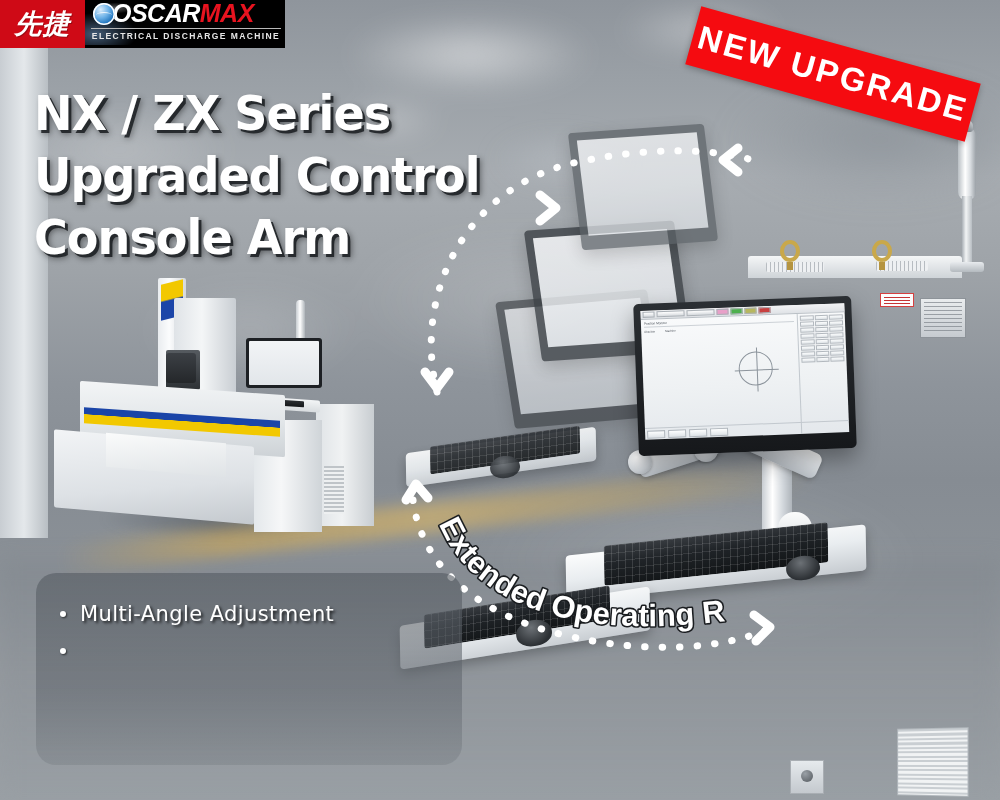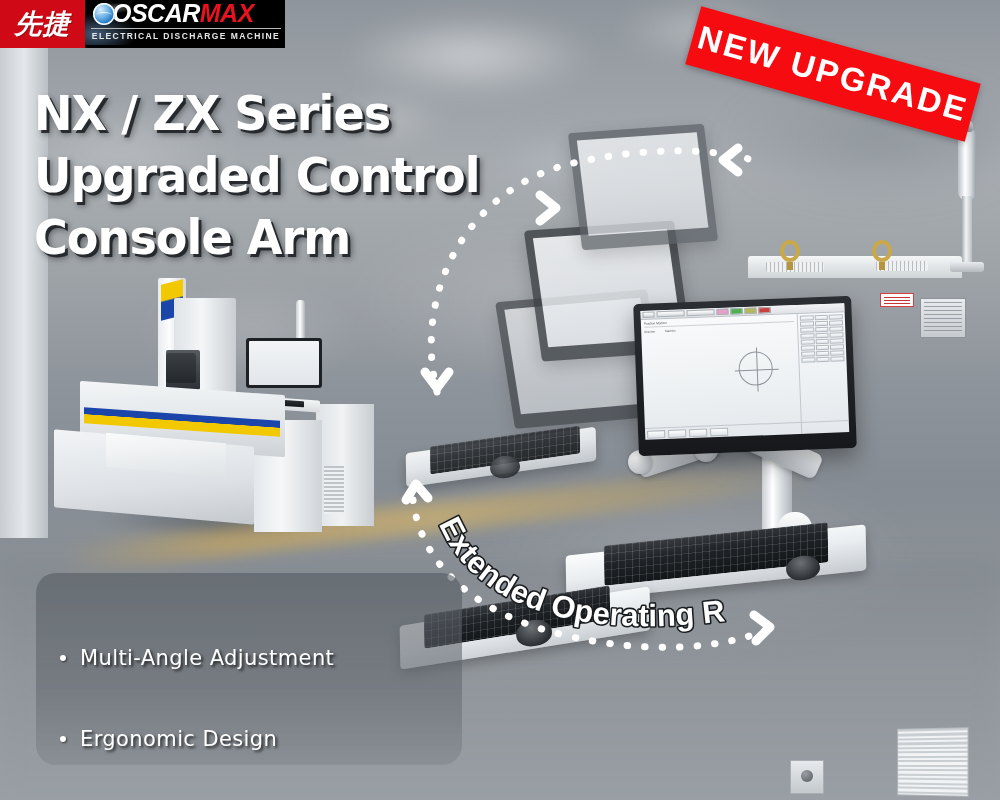--- a/index.html
+++ b/index.html
@@ -496,21 +496,20 @@
   }
   .feature {
     display: flex; align-items: center;
     height: 37px;
     color: #ffffff;
     font-family: "DejaVu Sans", sans-serif;
     font-size: 21px;
     letter-spacing: .4px;
     text-shadow: 2px 2px 3px rgba(0,0,0,.75);
     white-space: nowrap;
-    margin-top: 44px;
   }
   .feature .dot {
     width: 6px; height: 6px; border-radius: 50%;
     background: #ffffff; margin-right: 14px; flex: none;
     box-shadow: 1px 1px 2px rgba(0,0,0,.6);
   }
 </style>
 </head>
 <body>
 
@@ -675,24 +674,20 @@
     </text>
   </svg>
 
   <div class="panel">
     <div class="feature">
       <span class="dot"></span>
       <span>Multi-Angle  Adjustment</span>
     </div>
     <div class="feature">
       <span class="dot"></span>
-      <span>Ergonomic  Design</span>
-    </div>
-    <div class="feature">
-      <span class="dot"></span>
     </div>
   </div>
 
   <div class="headline">
     <div>NX / ZX Series</div>
     <div>Upgraded Control</div>
     <div>Console Arm</div>
   </div>
 
   <div class="ribbon">

